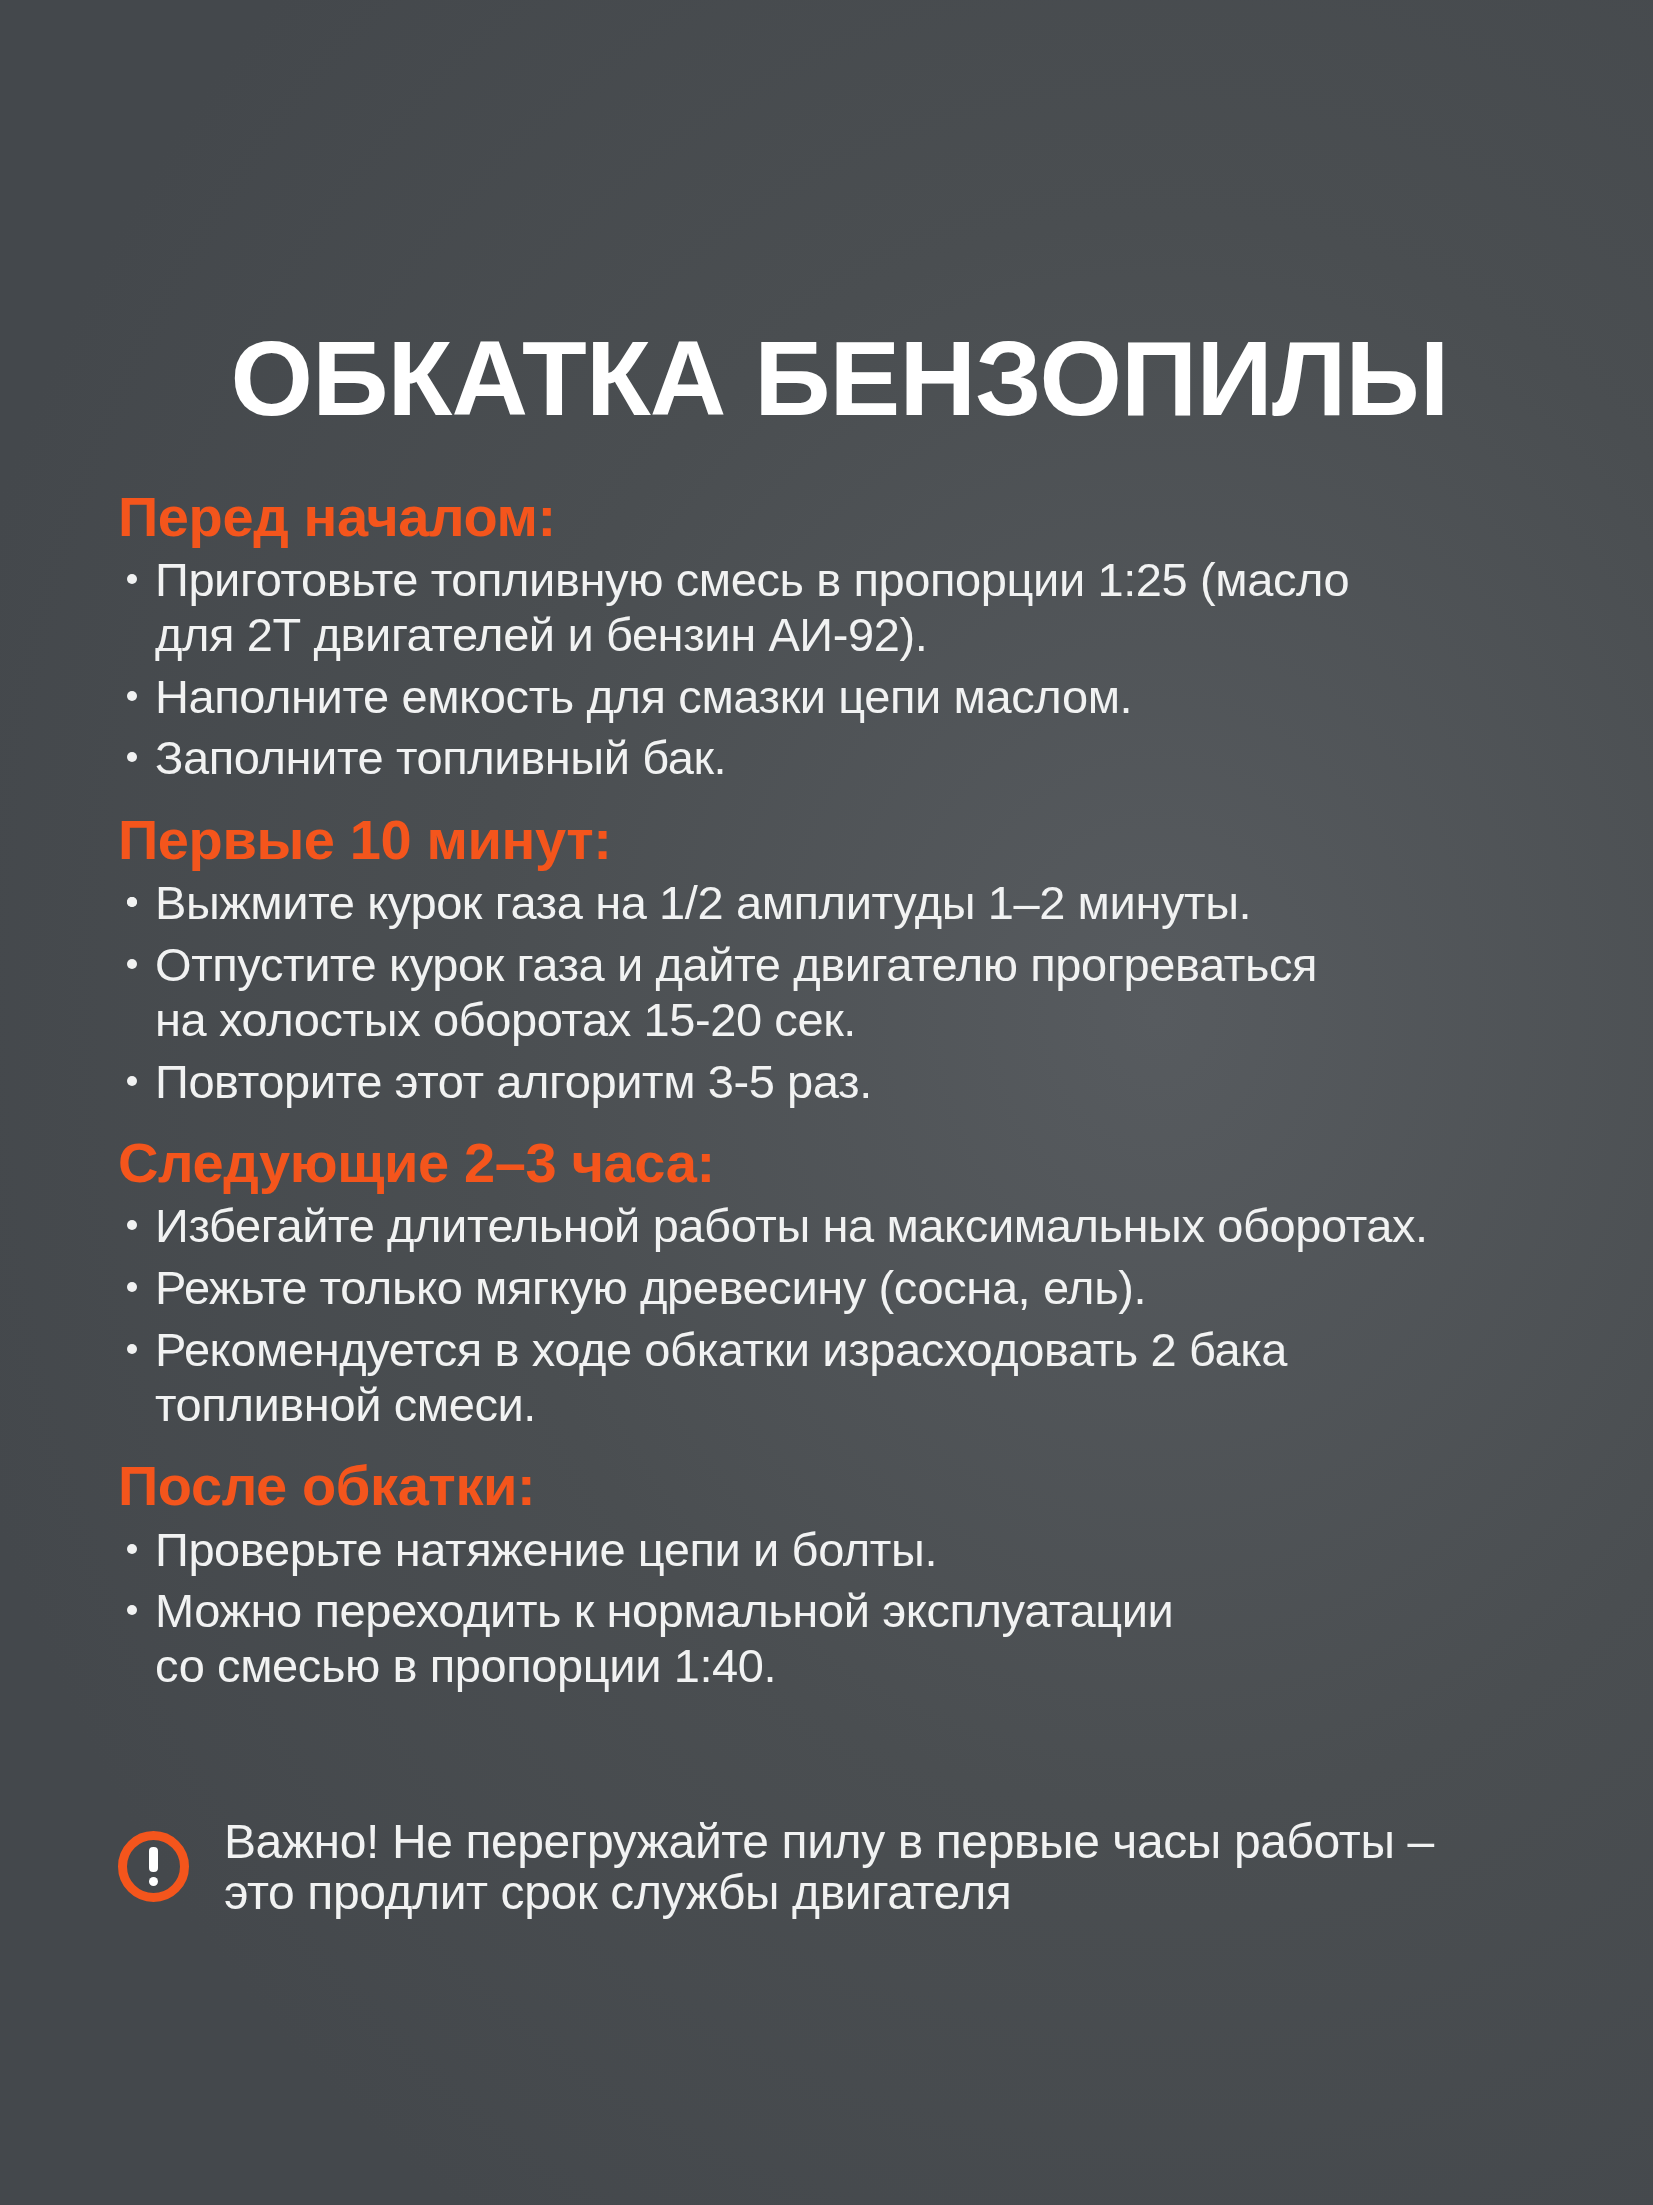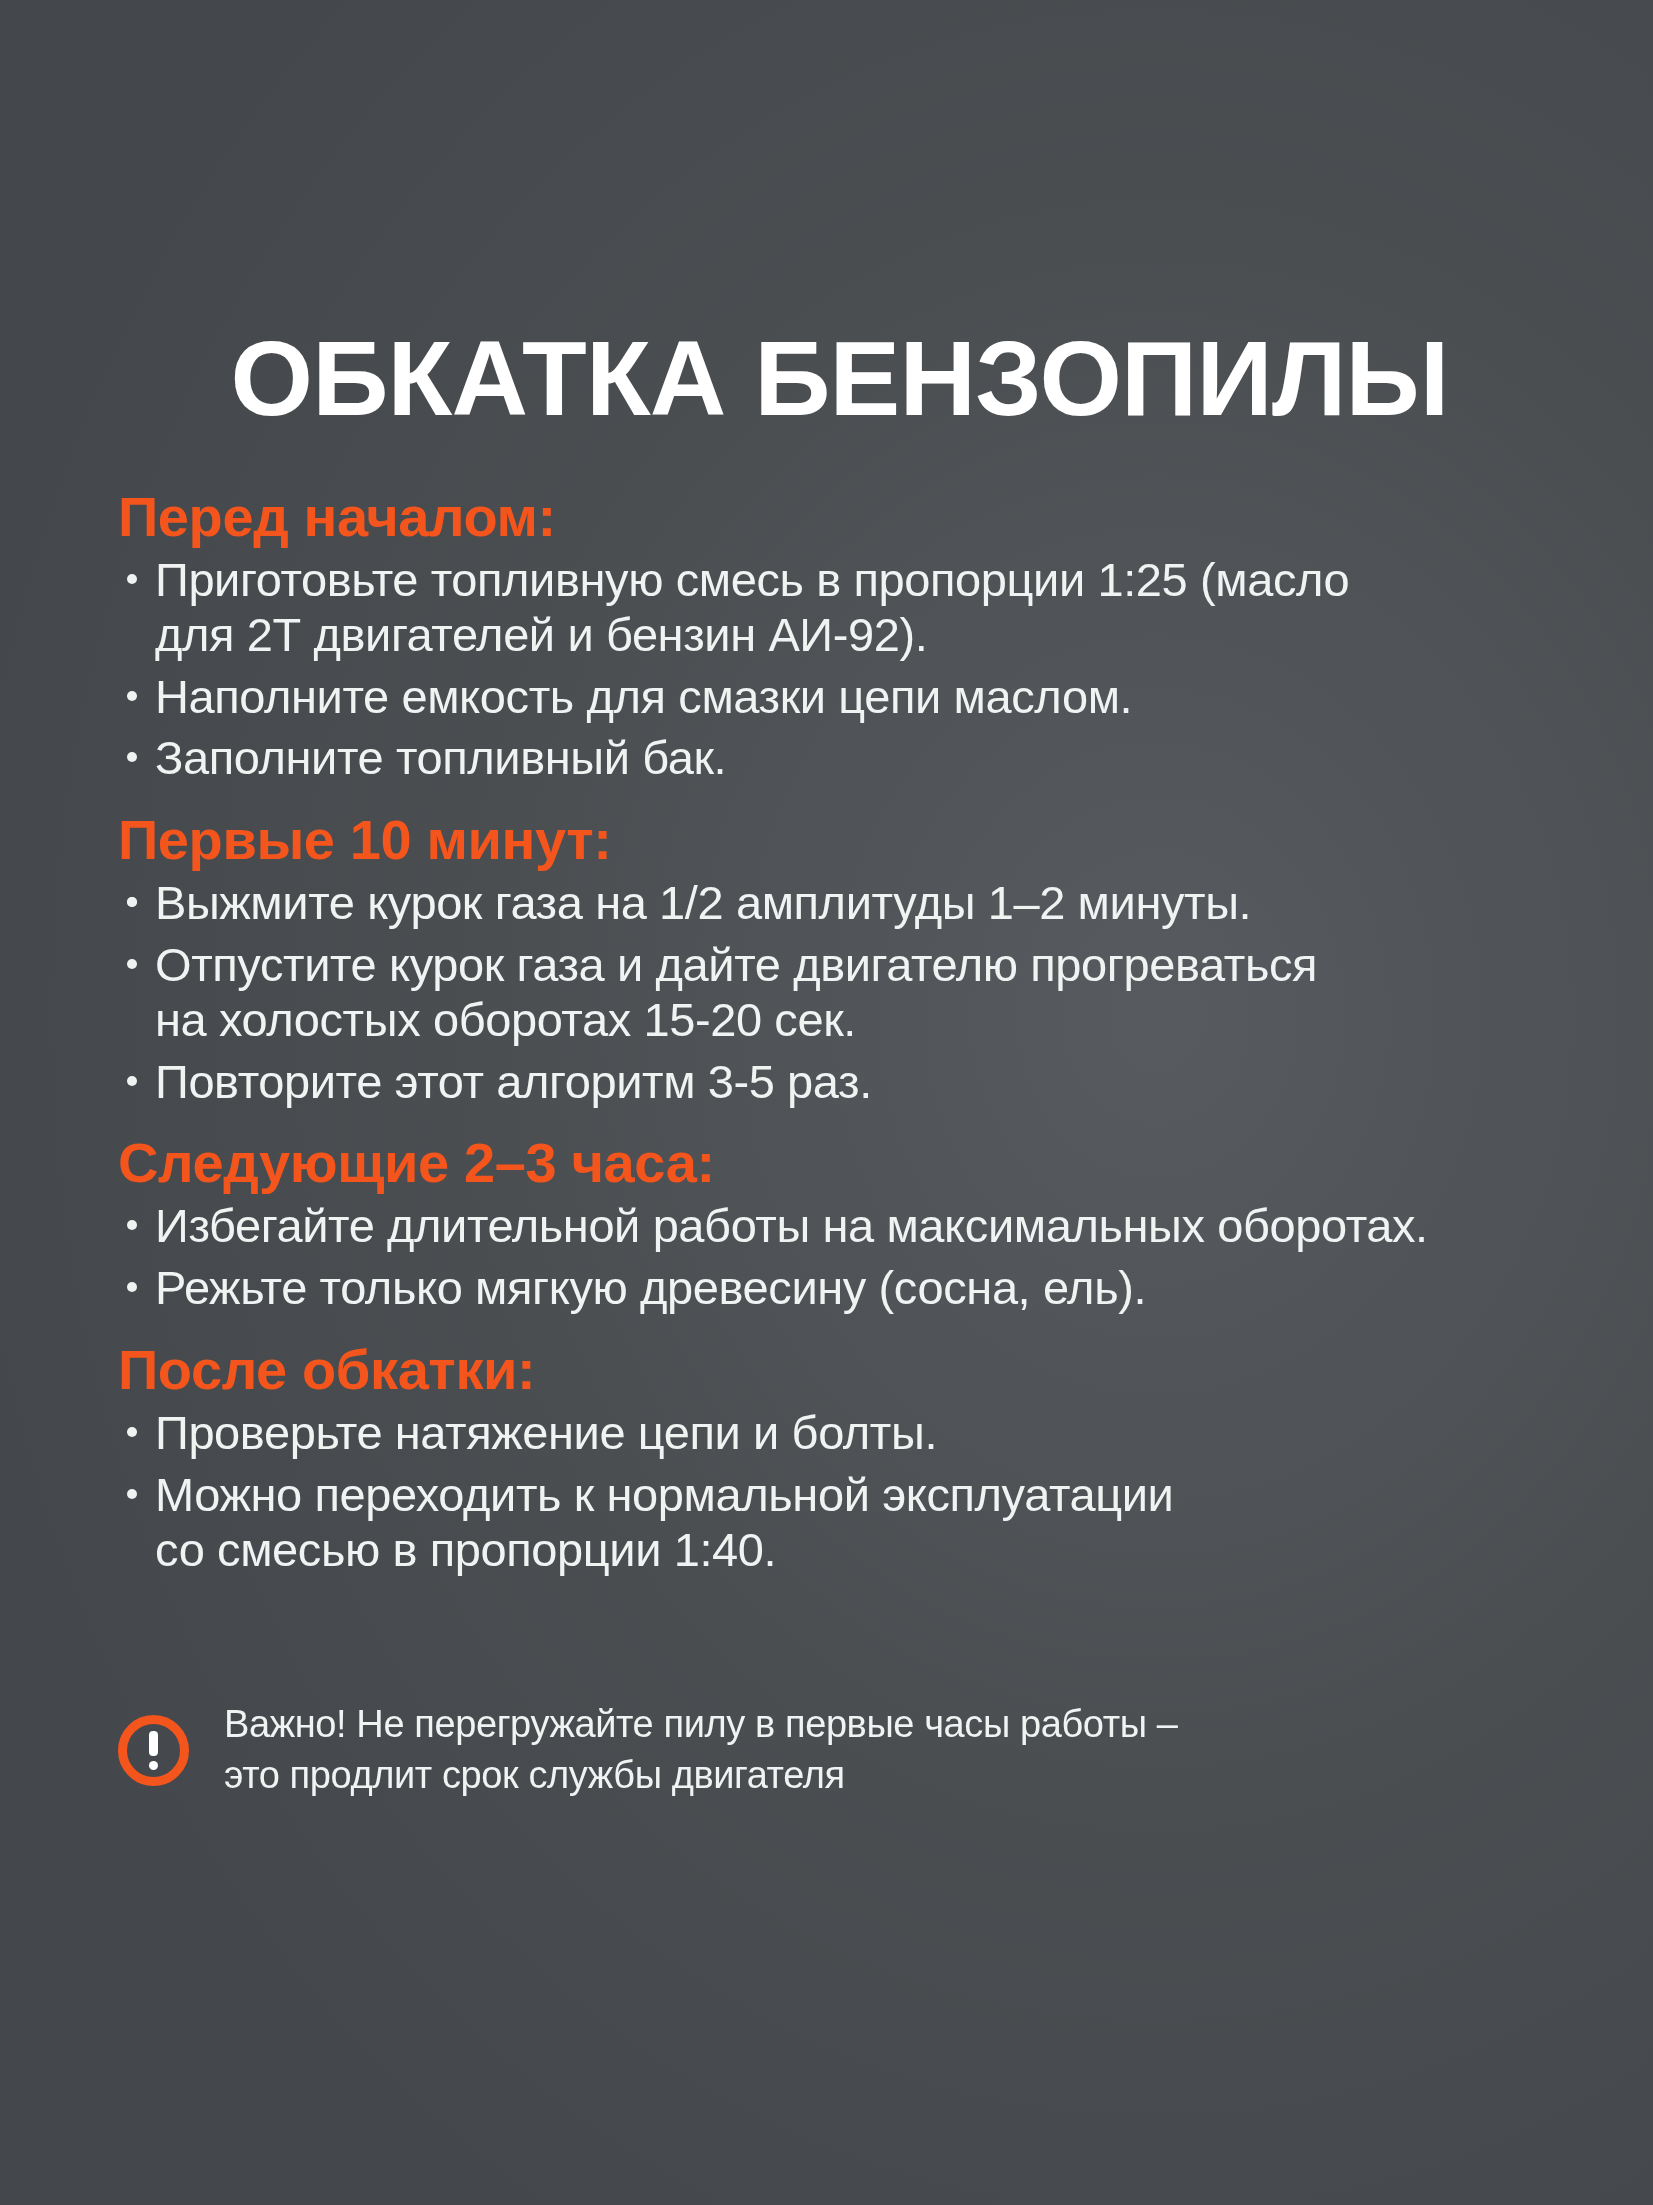--- a/index.html
+++ b/index.html
@@ -43,21 +43,21 @@
   }
   .warning{display:flex;align-items:center;gap:35px;margin-top:116px;}
   .warn-icon{
     flex:0 0 auto;box-sizing:border-box;width:71px;height:71px;
     border:9px solid var(--accent);border-radius:50%;
     display:flex;flex-direction:column;align-items:center;justify-content:center;gap:5px;
   }
   .warn-bar{width:8.3px;height:25px;background:#FFFFFF;border-radius:4.1px;}
   .warn-dot{width:9px;height:9px;background:#FFFFFF;border-radius:50%;}
   .warn-text{
-    margin:0;font-size:38px;line-height:51px;letter-spacing:-0.4px;
+    margin:0;font-size:48px;line-height:51px;letter-spacing:-0.4px;
     color:var(--text);white-space:pre-line;
   }
 </style>
 </head>
 <body>
 
 <div class="poster">
   <h1 class="title">ОБКАТКА БЕНЗОПИЛЫ</h1>
 
   <div id="sections">
@@ -78,20 +78,22 @@
           <li class="bullet"><span class="dot"></span><span class="bullet-text">Отпустите курок газа и дайте двигателю прогреваться
 на холостых оборотах 15-20 сек.</span></li>
           <li class="bullet"><span class="dot"></span><span class="bullet-text">Повторите этот алгоритм 3-5 раз.</span></li>
         </ul>
       </section>
       <section class="section">
         <h2 class="heading">Следующие 2–3 часа:</h2>
         <ul class="bullets">
           <li class="bullet"><span class="dot"></span><span class="bullet-text">Избегайте длительной работы на максимальных оборотах.</span></li>
           <li class="bullet"><span class="dot"></span><span class="bullet-text">Режьте только мягкую древесину (сосна, ель).</span></li>
+          <li class="bullet"><span class="dot"></span><span class="bullet-text">Рекомендуется в ходе обкатки израсходовать 2 бака
+топливной смеси.</span></li>
         </ul>
       </section>
       <section class="section">
         <h2 class="heading">После обкатки:</h2>
         <ul class="bullets">
           <li class="bullet"><span class="dot"></span><span class="bullet-text">Проверьте натяжение цепи и болты.</span></li>
           <li class="bullet"><span class="dot"></span><span class="bullet-text">Можно переходить к нормальной эксплуатации
 со смесью в пропорции 1:40.</span></li>
         </ul>
       </section>

